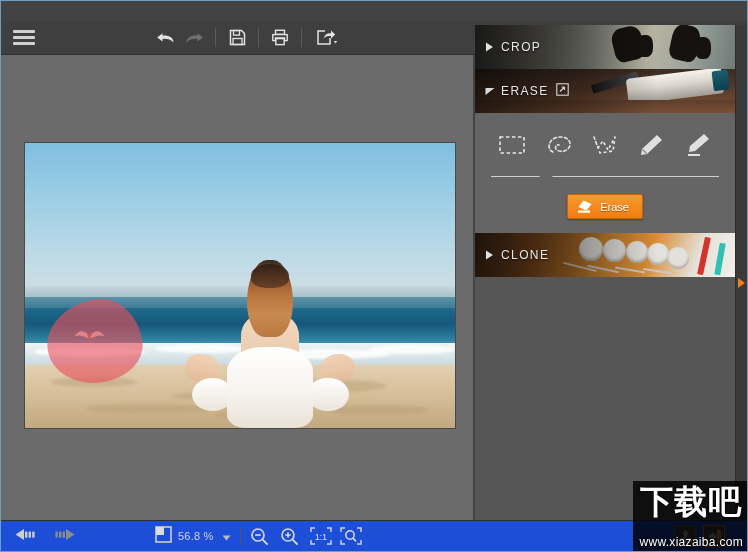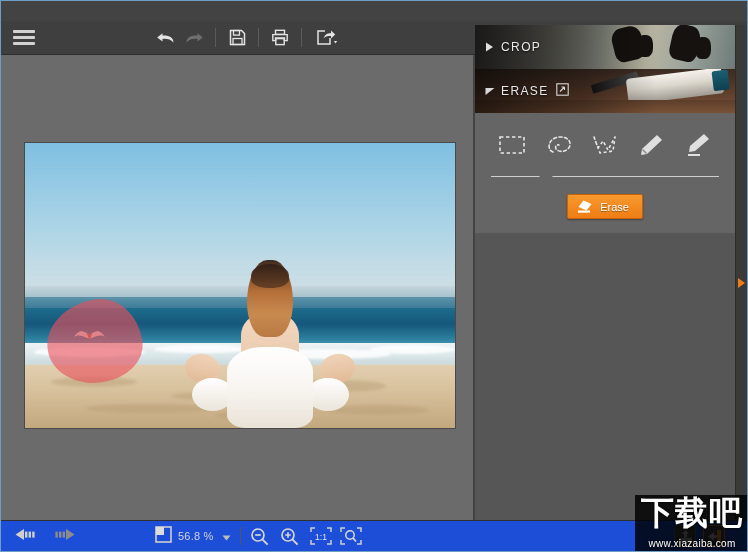--- a/index.html
+++ b/index.html
@@ -195,23 +195,23 @@
     position:absolute; left:734px; top:24px; width:12px; height:516px;
     background:#3a3a3a; border-left:1px solid #2c2c2c;
     display:flex; align-items:center; justify-content:center; cursor:pointer;
   }
   #handle-tri{ width:0;height:0; border-top:5px solid transparent;
     border-bottom:5px solid transparent; border-left:7px solid #f07c1a; }
 
   
   #watermark{ position:absolute; right:4px; bottom:2px; z-index:40;
      text-align:center; pointer-events:none; }
-  #wm-cn{ font-family:Liberation Mono, monospace; font-size:33px; font-weight:bold;
+  #wm-cn{ font-family:Liberation Sans, sans-serif; font-size:33px; font-weight:bold;
      color:#ffffff; letter-spacing:1px; line-height:1; text-shadow:0 0 3px #000;}
-  #wm-url{ font-size:10px; color:#ffffff; letter-spacing:.3px; margin-top:6px;
+  #wm-url{ font-size:12px; color:#ffffff; letter-spacing:.3px; margin-top:17px;
      text-shadow:0 0 3px #000; }
   #wm-bg{ position:absolute; inset:-4px -6px -2px -6px; background:#000; z-index:-1; opacity:.82;}
 </style>
 </head>
 <body>
 
 <div id="app">
 
 
   <div id="toolbar">
@@ -386,20 +386,42 @@
         <div id="erase-btn">
           <svg width="17" height="15" viewBox="0 0 17 15">
             <path d="M6.5 1.5 L14.5 5 L9.5 11.5 L1.5 8 Z" fill="#ffffff"></path>
             <rect x="1" y="11.5" width="12" height="2.2" fill="#ffffff"></rect>
           </svg>
           <span id="erase-btn-label">Erase</span>
         </div>
       </div>
     </div>
 
+    <div class="sect-banner">
+      <div class="banner-img" id="clone-art">
+        <div class="face" style="left:104px;top:4px;width:24px;height:24px"></div>
+        <div class="face" style="left:128px;top:6px;width:23px;height:23px"></div>
+        <div class="face" style="left:151px;top:8px;width:22px;height:22px"></div>
+        <div class="face" style="left:172px;top:10px;width:22px;height:22px"></div>
+        <div class="face" style="left:192px;top:14px;width:22px;height:22px"></div>
+        <div class="stick" style="left:88px;top:33px;width:34px;transform:rotate(14deg)"></div>
+        <div class="stick" style="left:112px;top:35px;width:32px;transform:rotate(12deg)"></div>
+        <div class="stick" style="left:140px;top:36px;width:30px;transform:rotate(10deg)"></div>
+        <div class="stick" style="left:168px;top:37px;width:28px;transform:rotate(8deg)"></div>
+        <div id="red-stripe"></div>
+        <div id="teal-stripe"></div>
+      </div>
+      <div class="banner-shade"></div>
+      <span class="sect-arrow">
+        <svg width="9" height="10" viewBox="0 0 9 10">
+            <path d="M1 0.5 L8 5 L1 9.5 Z" fill="#e0e0e0"></path>
+          </svg>
+      </span>
+      <span class="sect-label">CLONE</span>
+    </div>
 
   </div>
 
   <div id="panel-handle">
     <div id="handle-tri"></div>
   </div>
 
   <div id="bottombar">
 
     <div id="navarrows">

